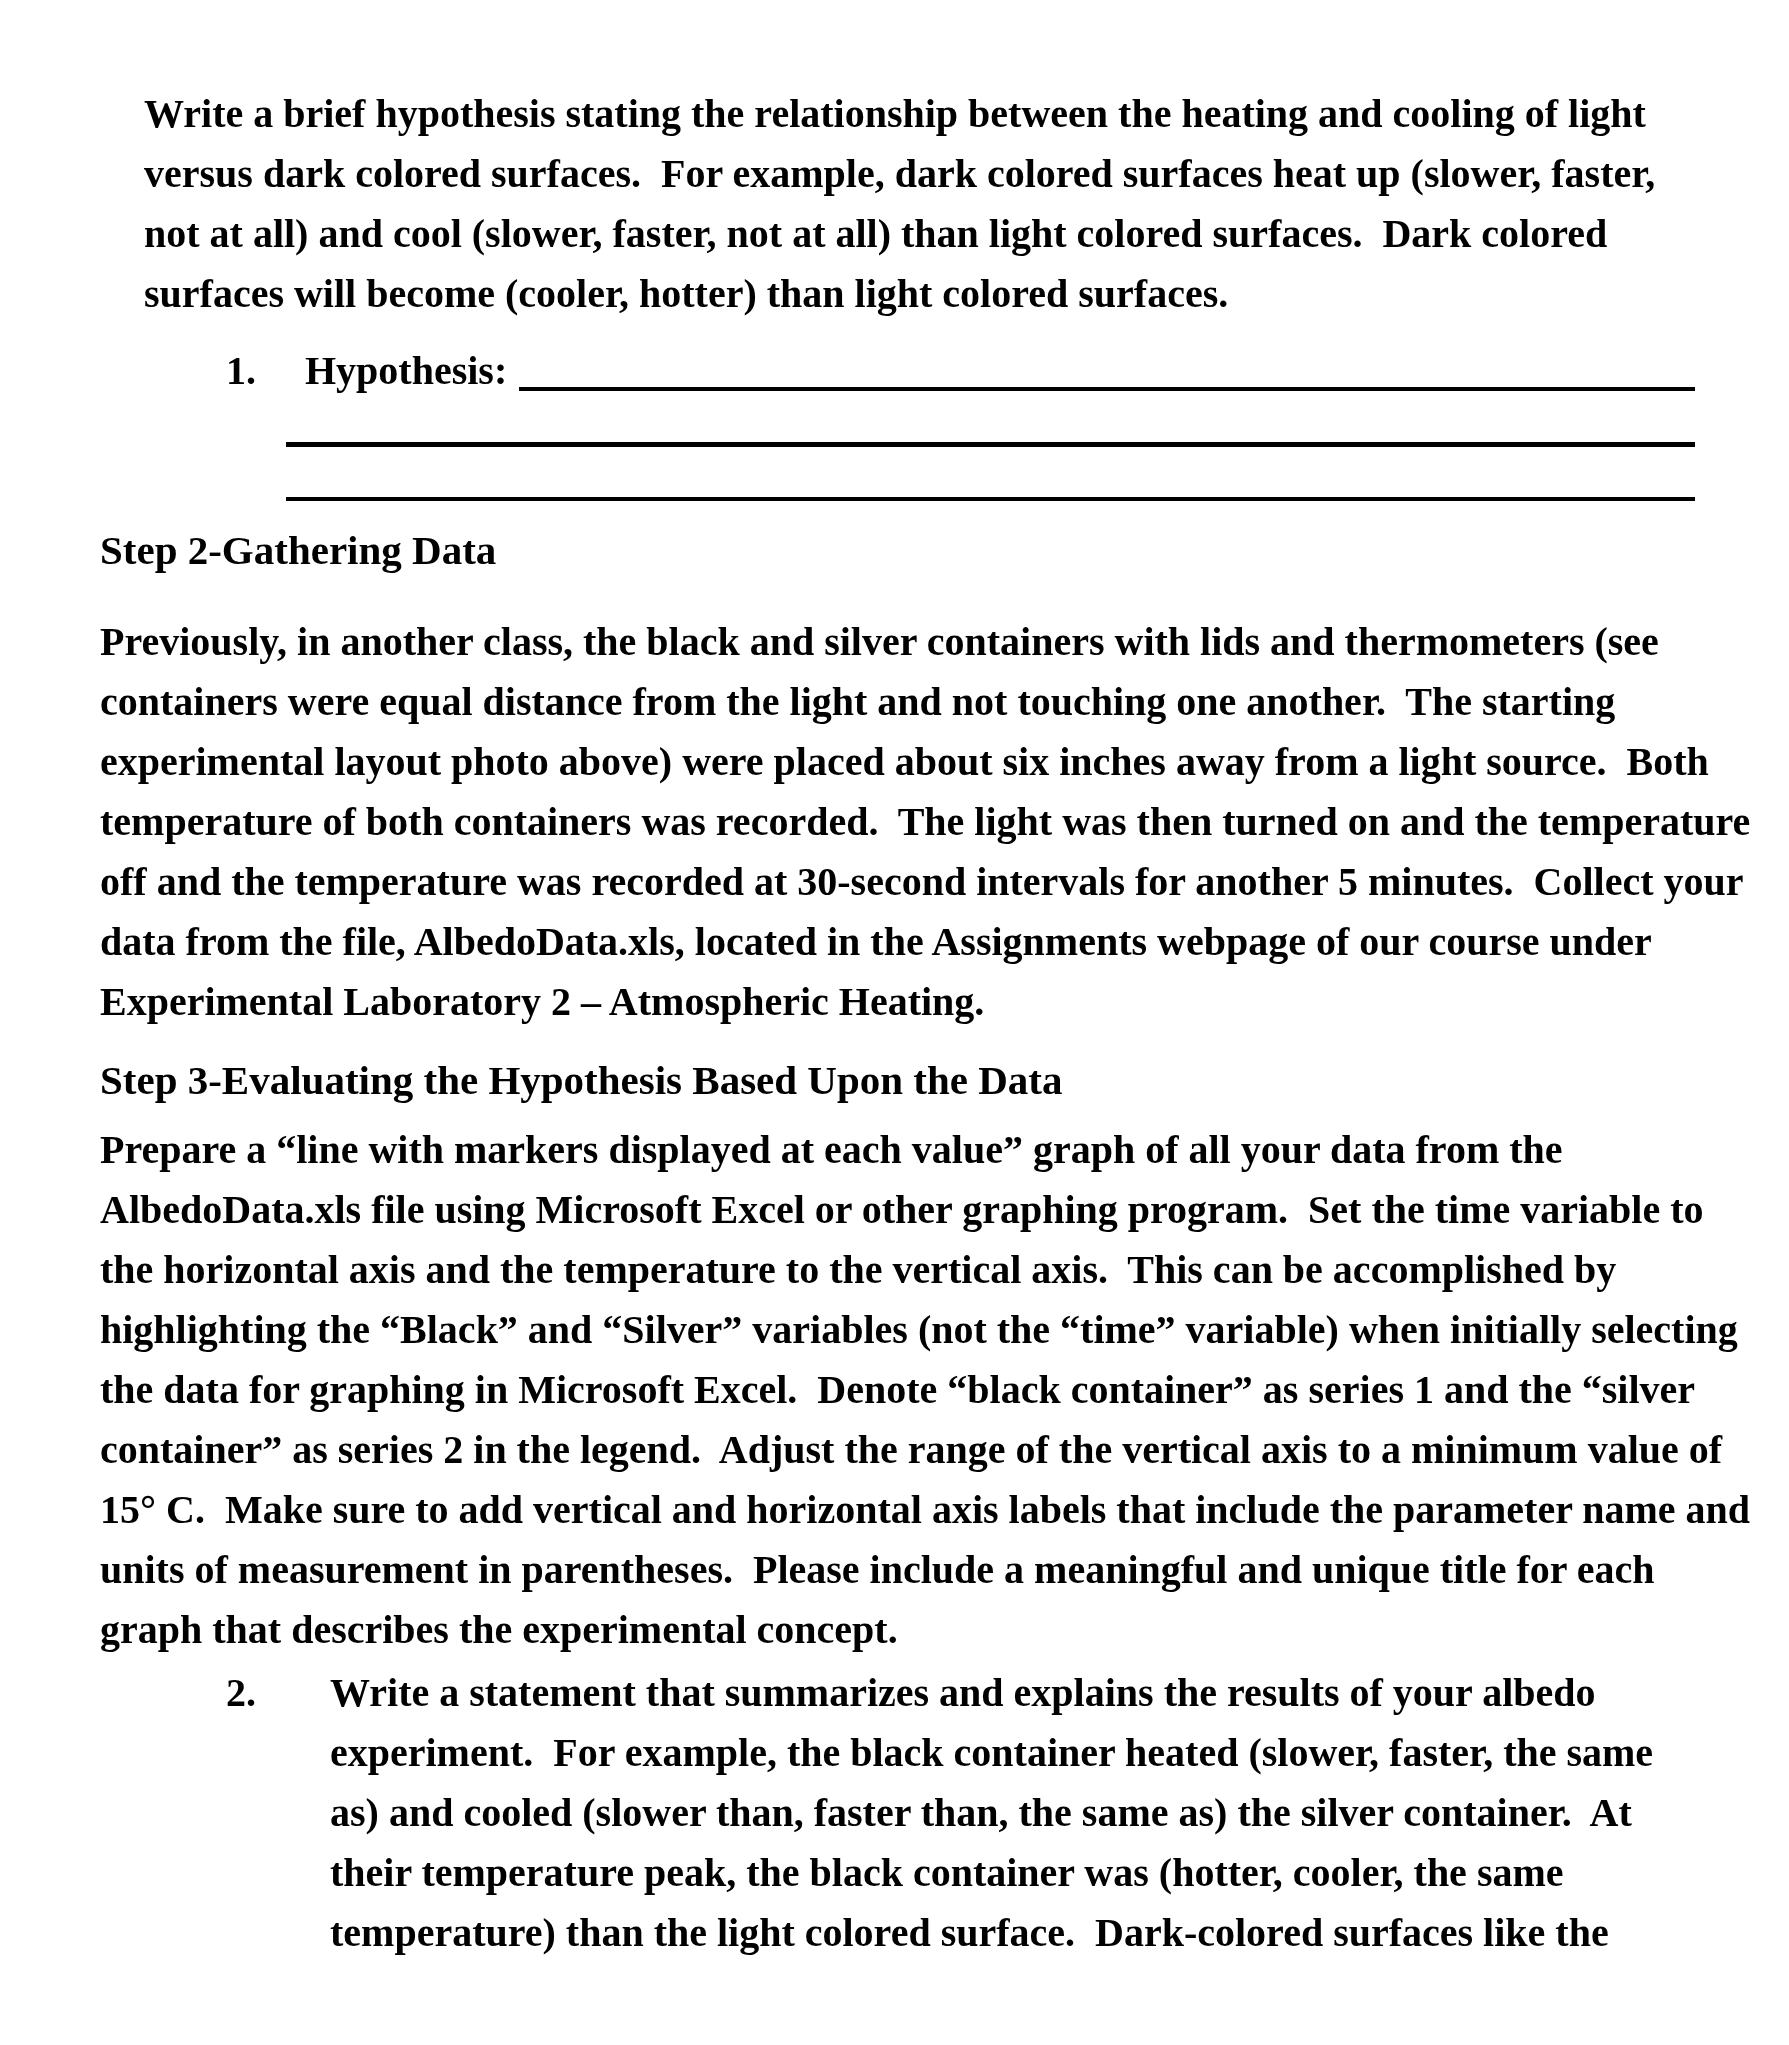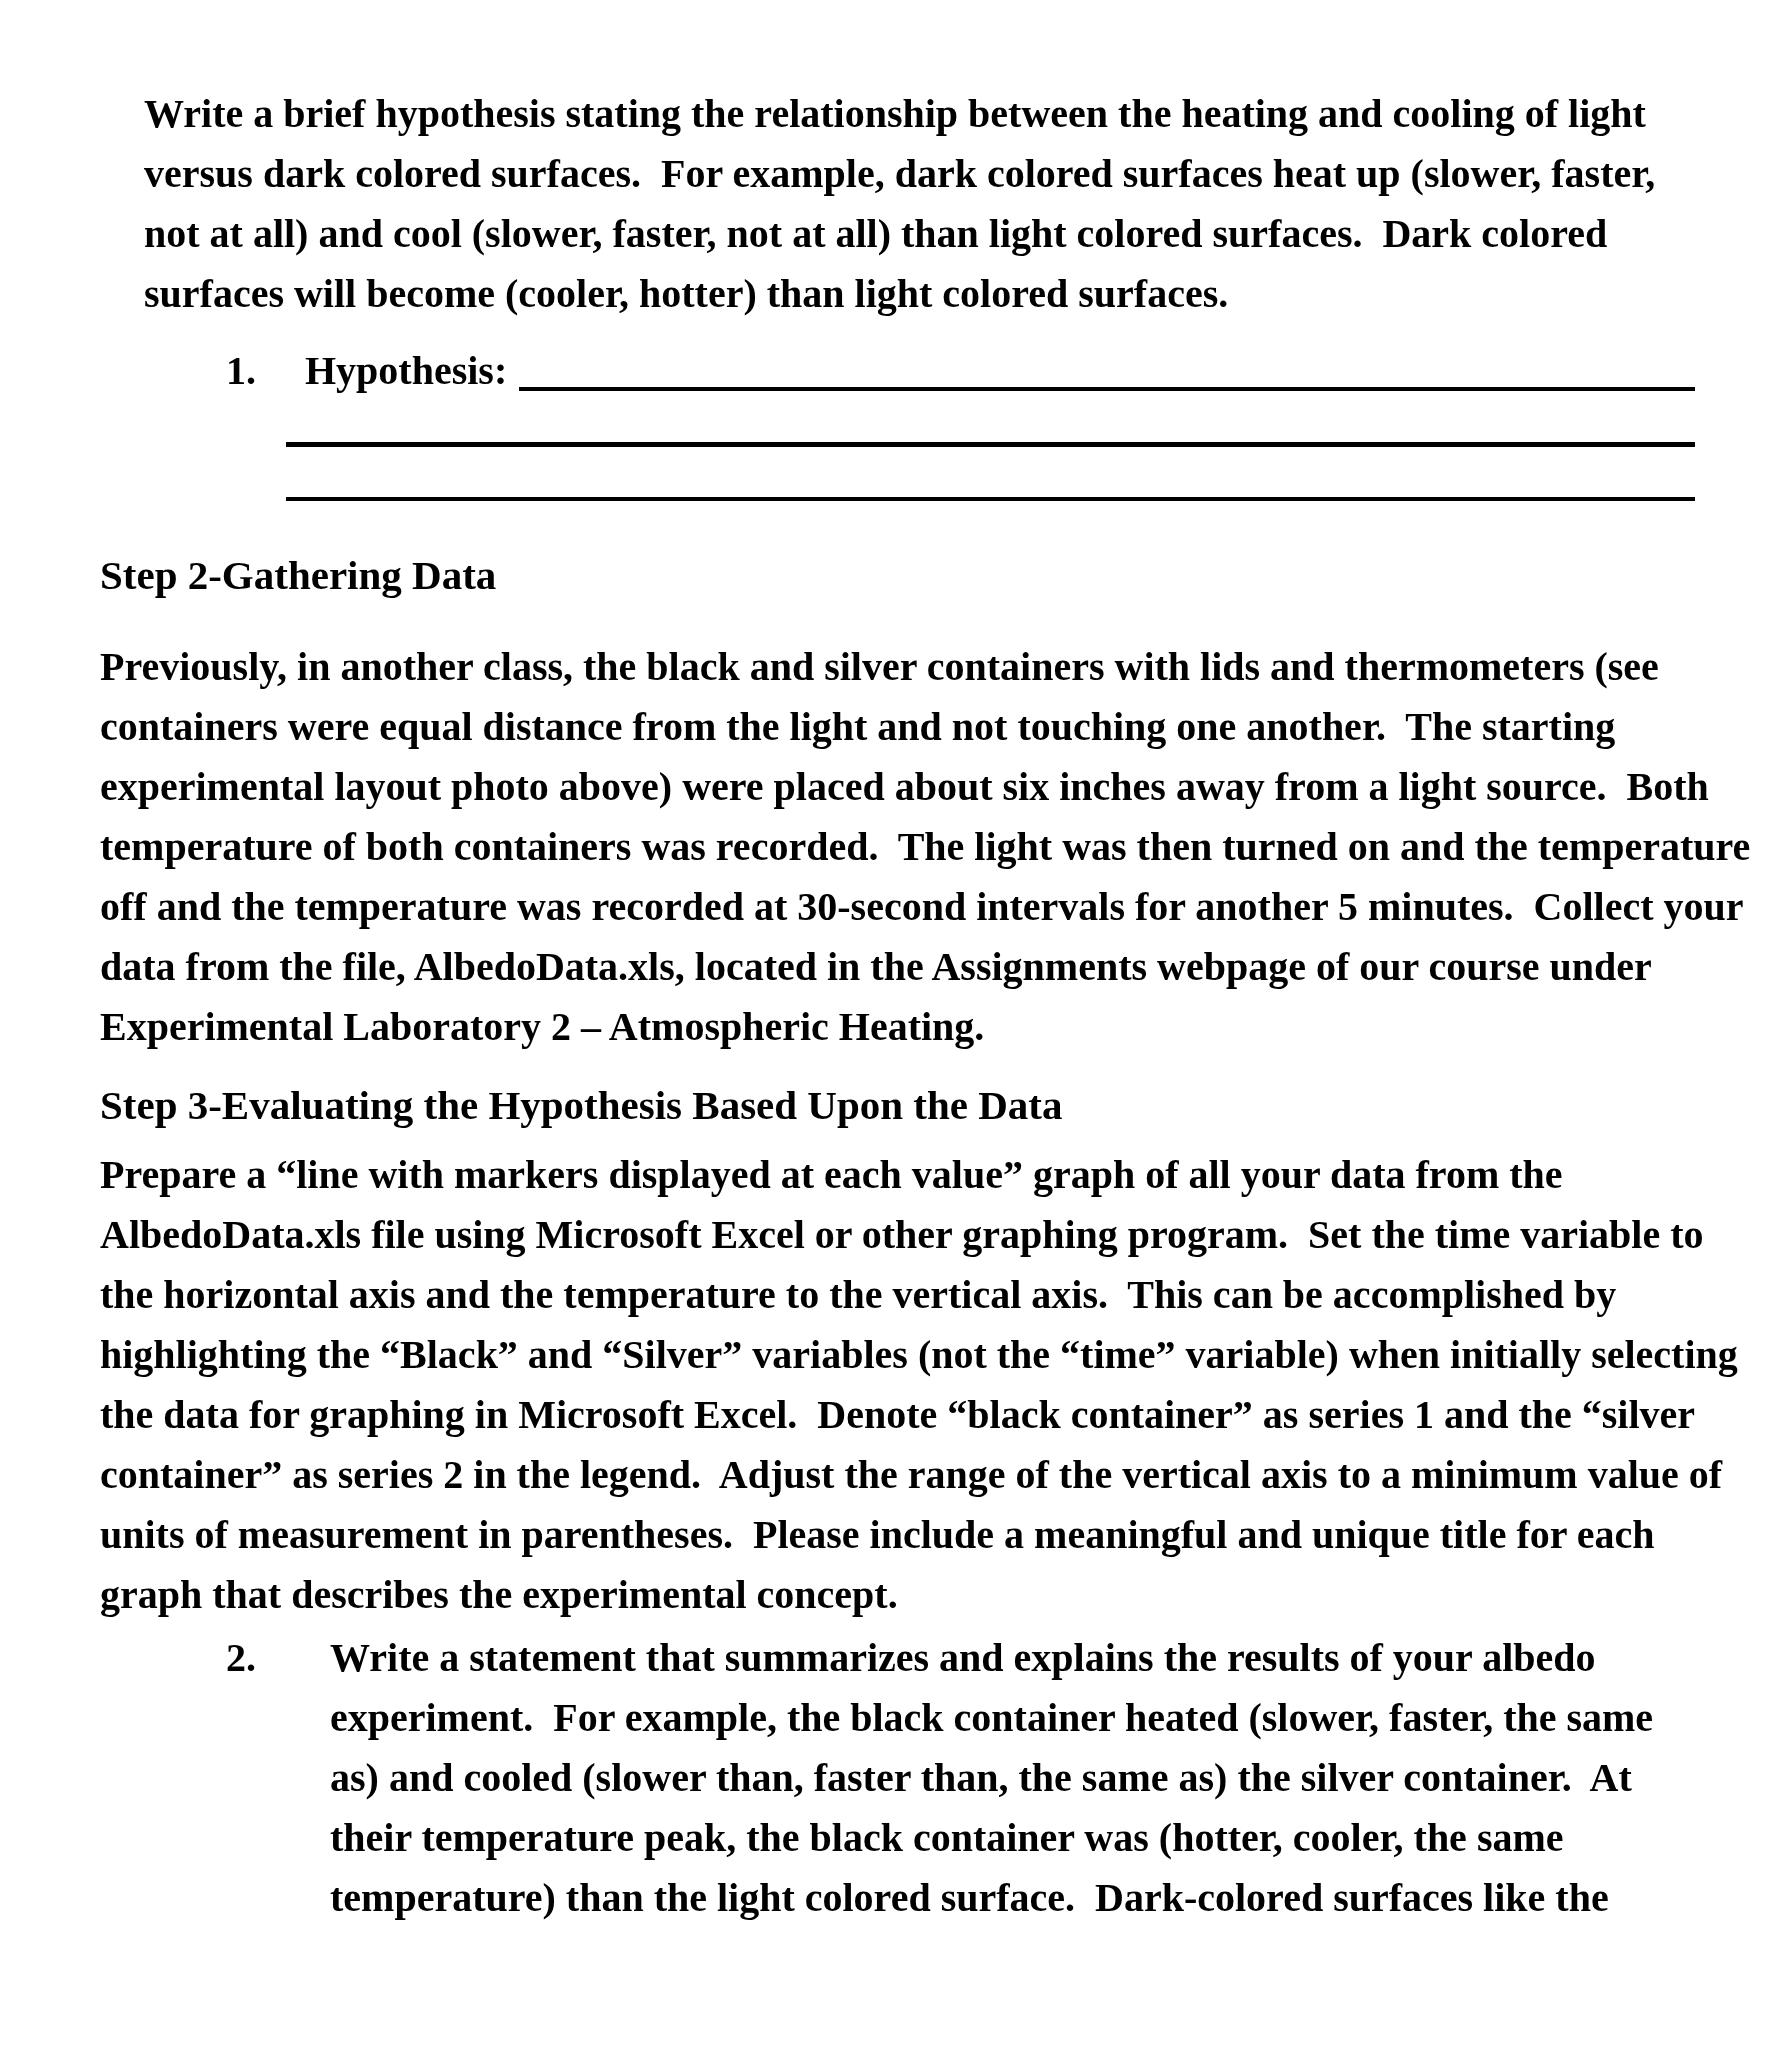--- a/index.html
+++ b/index.html
@@ -32,21 +32,21 @@
     flex: 1 1 auto;
     margin-left: 11.5px;
     height: 46px;
     border-bottom: 4.5px solid #000000;
   }
   .rule { height: 4.5px; background: #000000; }
   .indent { margin-left: 186px; }
   #para1 { margin-top: 27px; }
   #ul2 { margin-top: 41px; }
   #ul3 { margin-top: 50px; }
-  #h2 { margin-top: 44px; }
+  #h2 { margin-top: 19px; }
   #para2 { margin-top: 31.5px; }
   #h3 { margin-top: 18px; }
   #para3 { margin-top: 10.6px; }
   .item2 { margin-top: 2.5px; display: flex; align-items: flex-start; }
   .num2 {
     display: inline-block;
     margin-left: 126px;
     width: 60px;
     font-weight: bold;
     font-size: 40px;
@@ -92,20 +92,21 @@
 
   <div class="h" id="h3">Step 3-Evaluating the Hypothesis Based Upon the Data</div>
 
   <div class="para" id="para3">
     <div class="ln">Prepare a “line with markers displayed at each value” graph of all your data from the</div>
     <div class="ln">AlbedoData.xls file using Microsoft Excel or other graphing program.  Set the time variable to</div>
     <div class="ln">the horizontal axis and the temperature to the vertical axis.  This can be accomplished by</div>
     <div class="ln">highlighting the “Black” and “Silver” variables (not the “time” variable) when initially selecting</div>
     <div class="ln">the data for graphing in Microsoft Excel.  Denote “black container” as series 1 and the “silver</div>
     <div class="ln">container” as series 2 in the legend.  Adjust the range of the vertical axis to a minimum value of</div>
+    <div class="ln">15° C.  Make sure to add vertical and horizontal axis labels that include the parameter name and</div>
     <div class="ln">units of measurement in parentheses.  Please include a meaningful and unique title for each</div>
     <div class="ln">graph that describes the experimental concept.</div>
   </div>
 
   <div class="item2">
     <span class="num2">2.</span>
     <div class="item2-text bold">
       <div class="ln">Write a statement that summarizes and explains the results of your albedo</div>
       <div class="ln">experiment.  For example, the black container heated (slower, faster, the same</div>
       <div class="ln">as) and cooled (slower than, faster than, the same as) the silver container.  At</div>

